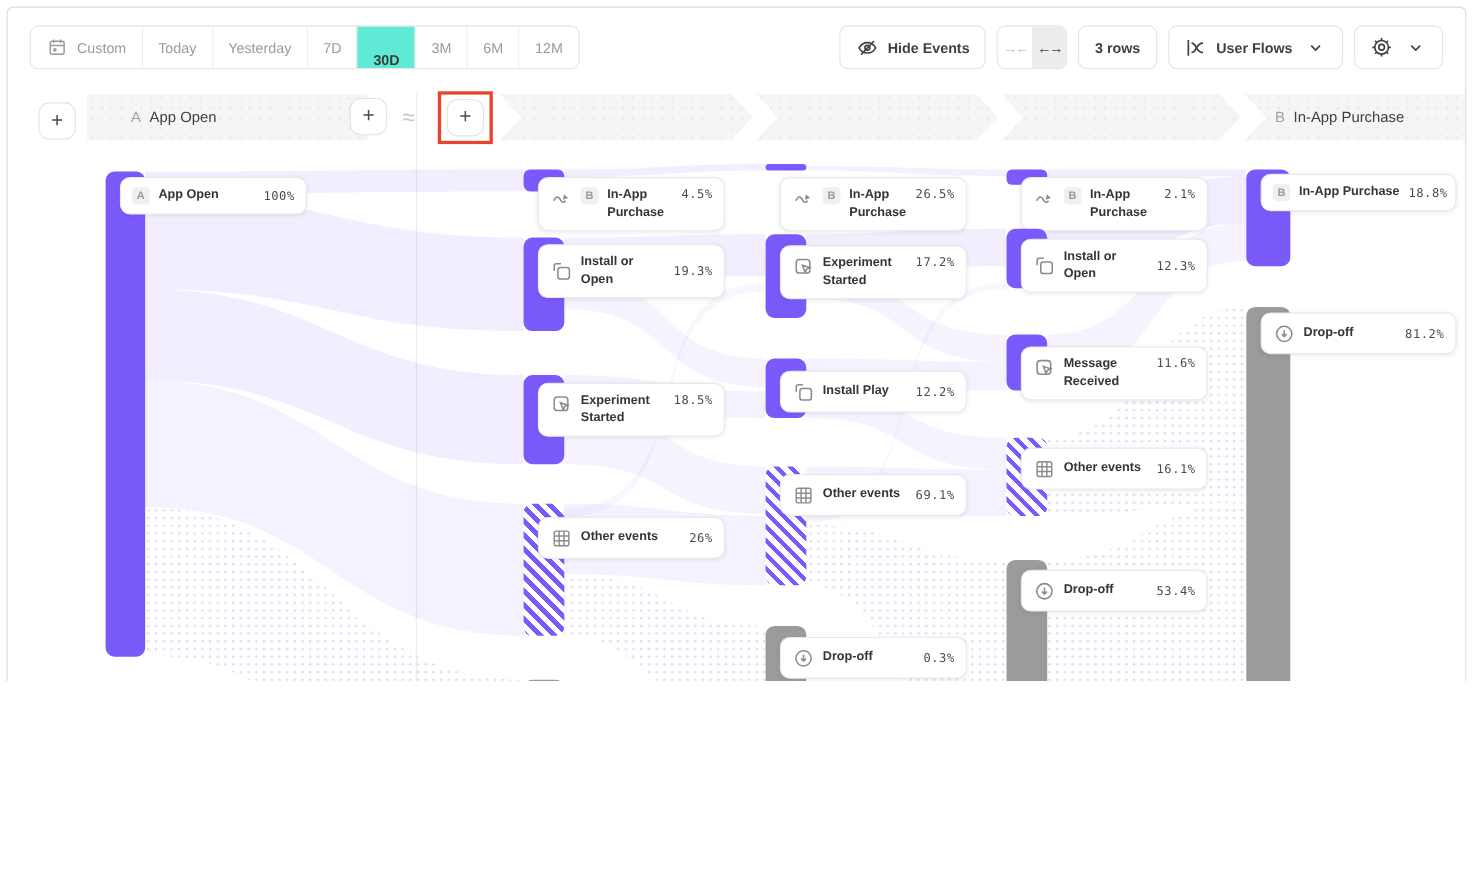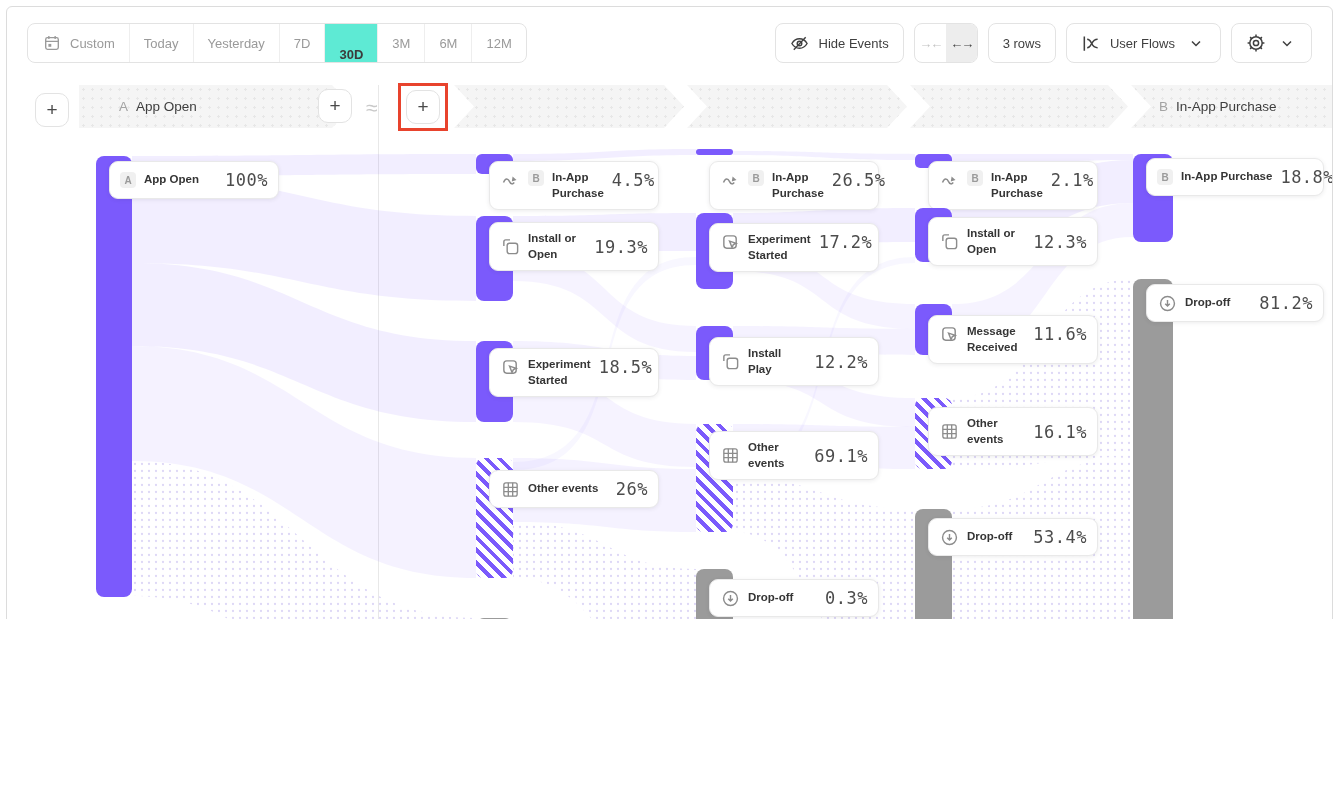--- a/index.html
+++ b/index.html
@@ -13,21 +13,21 @@
            display:flex;justify-content:space-between;align-items:center;}
   .date-tabs{display:inline-flex;border:1px solid #e3e3e3;border-radius:8px;height:38px;
              overflow:hidden;background:#fff;align-items:stretch;}
   .date-tab{display:flex;align-items:center;gap:8px;padding:0 14px;font-size:13px;
             color:#9a9a9a;border-left:1px solid #eee;cursor:pointer;white-space:nowrap;}
   .date-tab:first-child{border-left:none;}
   .date-tab.selected{background:#5eead4;color:#3b3b3b;font-weight:700;align-items:flex-end;}
   .right-group{display:flex;gap:10px;align-items:center;}
   .btn{display:inline-flex;align-items:center;gap:9px;height:38px;padding:0 14px;
        border:1px solid #e3e3e3;border-radius:8px;background:#fff;font-size:13px;
-       font-weight:400;color:#3f3f3f;cursor:pointer;white-space:nowrap;}
+       font-weight:700;color:#3f3f3f;cursor:pointer;white-space:nowrap;}
   .seg{display:inline-flex;border:1px solid #e3e3e3;border-radius:8px;overflow:hidden;height:38px;}
   .seg-cell{width:31px;display:flex;align-items:center;justify-content:center;
             font-size:13px;color:#c3c3c3;letter-spacing:-2px;cursor:pointer;}
   .seg-cell.active{background:#ededed;color:#3f3f3f;}
   .chev{margin-left:2px;}
 
   
   .band{position:absolute;top:78px;height:43px;background:#f5f5f5;
         background-image:radial-gradient(#e7e7e7 1px, transparent 1.1px);
         background-size:9px 9px;display:flex;align-items:center;cursor:pointer;}
@@ -52,21 +52,21 @@
   .bar.mini{width:37px;border-radius:6px;}
   .card{position:absolute;left:13px;width:170px;background:#fff;border:1px solid #e9e9e9;
         border-radius:9px;box-shadow:0 1px 4px rgba(40,40,60,.09);
         display:flex;align-items:center;gap:8px;padding:8px 10px;box-sizing:border-box;}
   .card.two{align-items:flex-start;}
   .nicon{flex:0 0 auto;display:flex;align-items:center;justify-content:center;width:20px;height:20px;}
   .badge{flex:0 0 auto;width:16px;height:16px;border-radius:4px;background:#f0f0f0;color:#9a9a9a;
          font-size:10px;font-weight:600;display:flex;align-items:center;justify-content:center;}
   .nlabel{flex:1 1 auto;font-size:11.5px;font-weight:700;color:#353535;line-height:1.35;}
   .npct{flex:0 0 auto;margin-left:auto;font-family:"DejaVu Sans Mono",monospace;
-        font-size:17px;color:#4c4c4c;letter-spacing:.5px;white-space:nowrap;}
+        font-size:11px;color:#4c4c4c;letter-spacing:.5px;white-space:nowrap;}
   svg{display:block;}
 </style>
 </head>
 <body>
 
 <div id="root">
 <div id="frame">
 
   <div class="toolbar">
     <div class="date-tabs">

